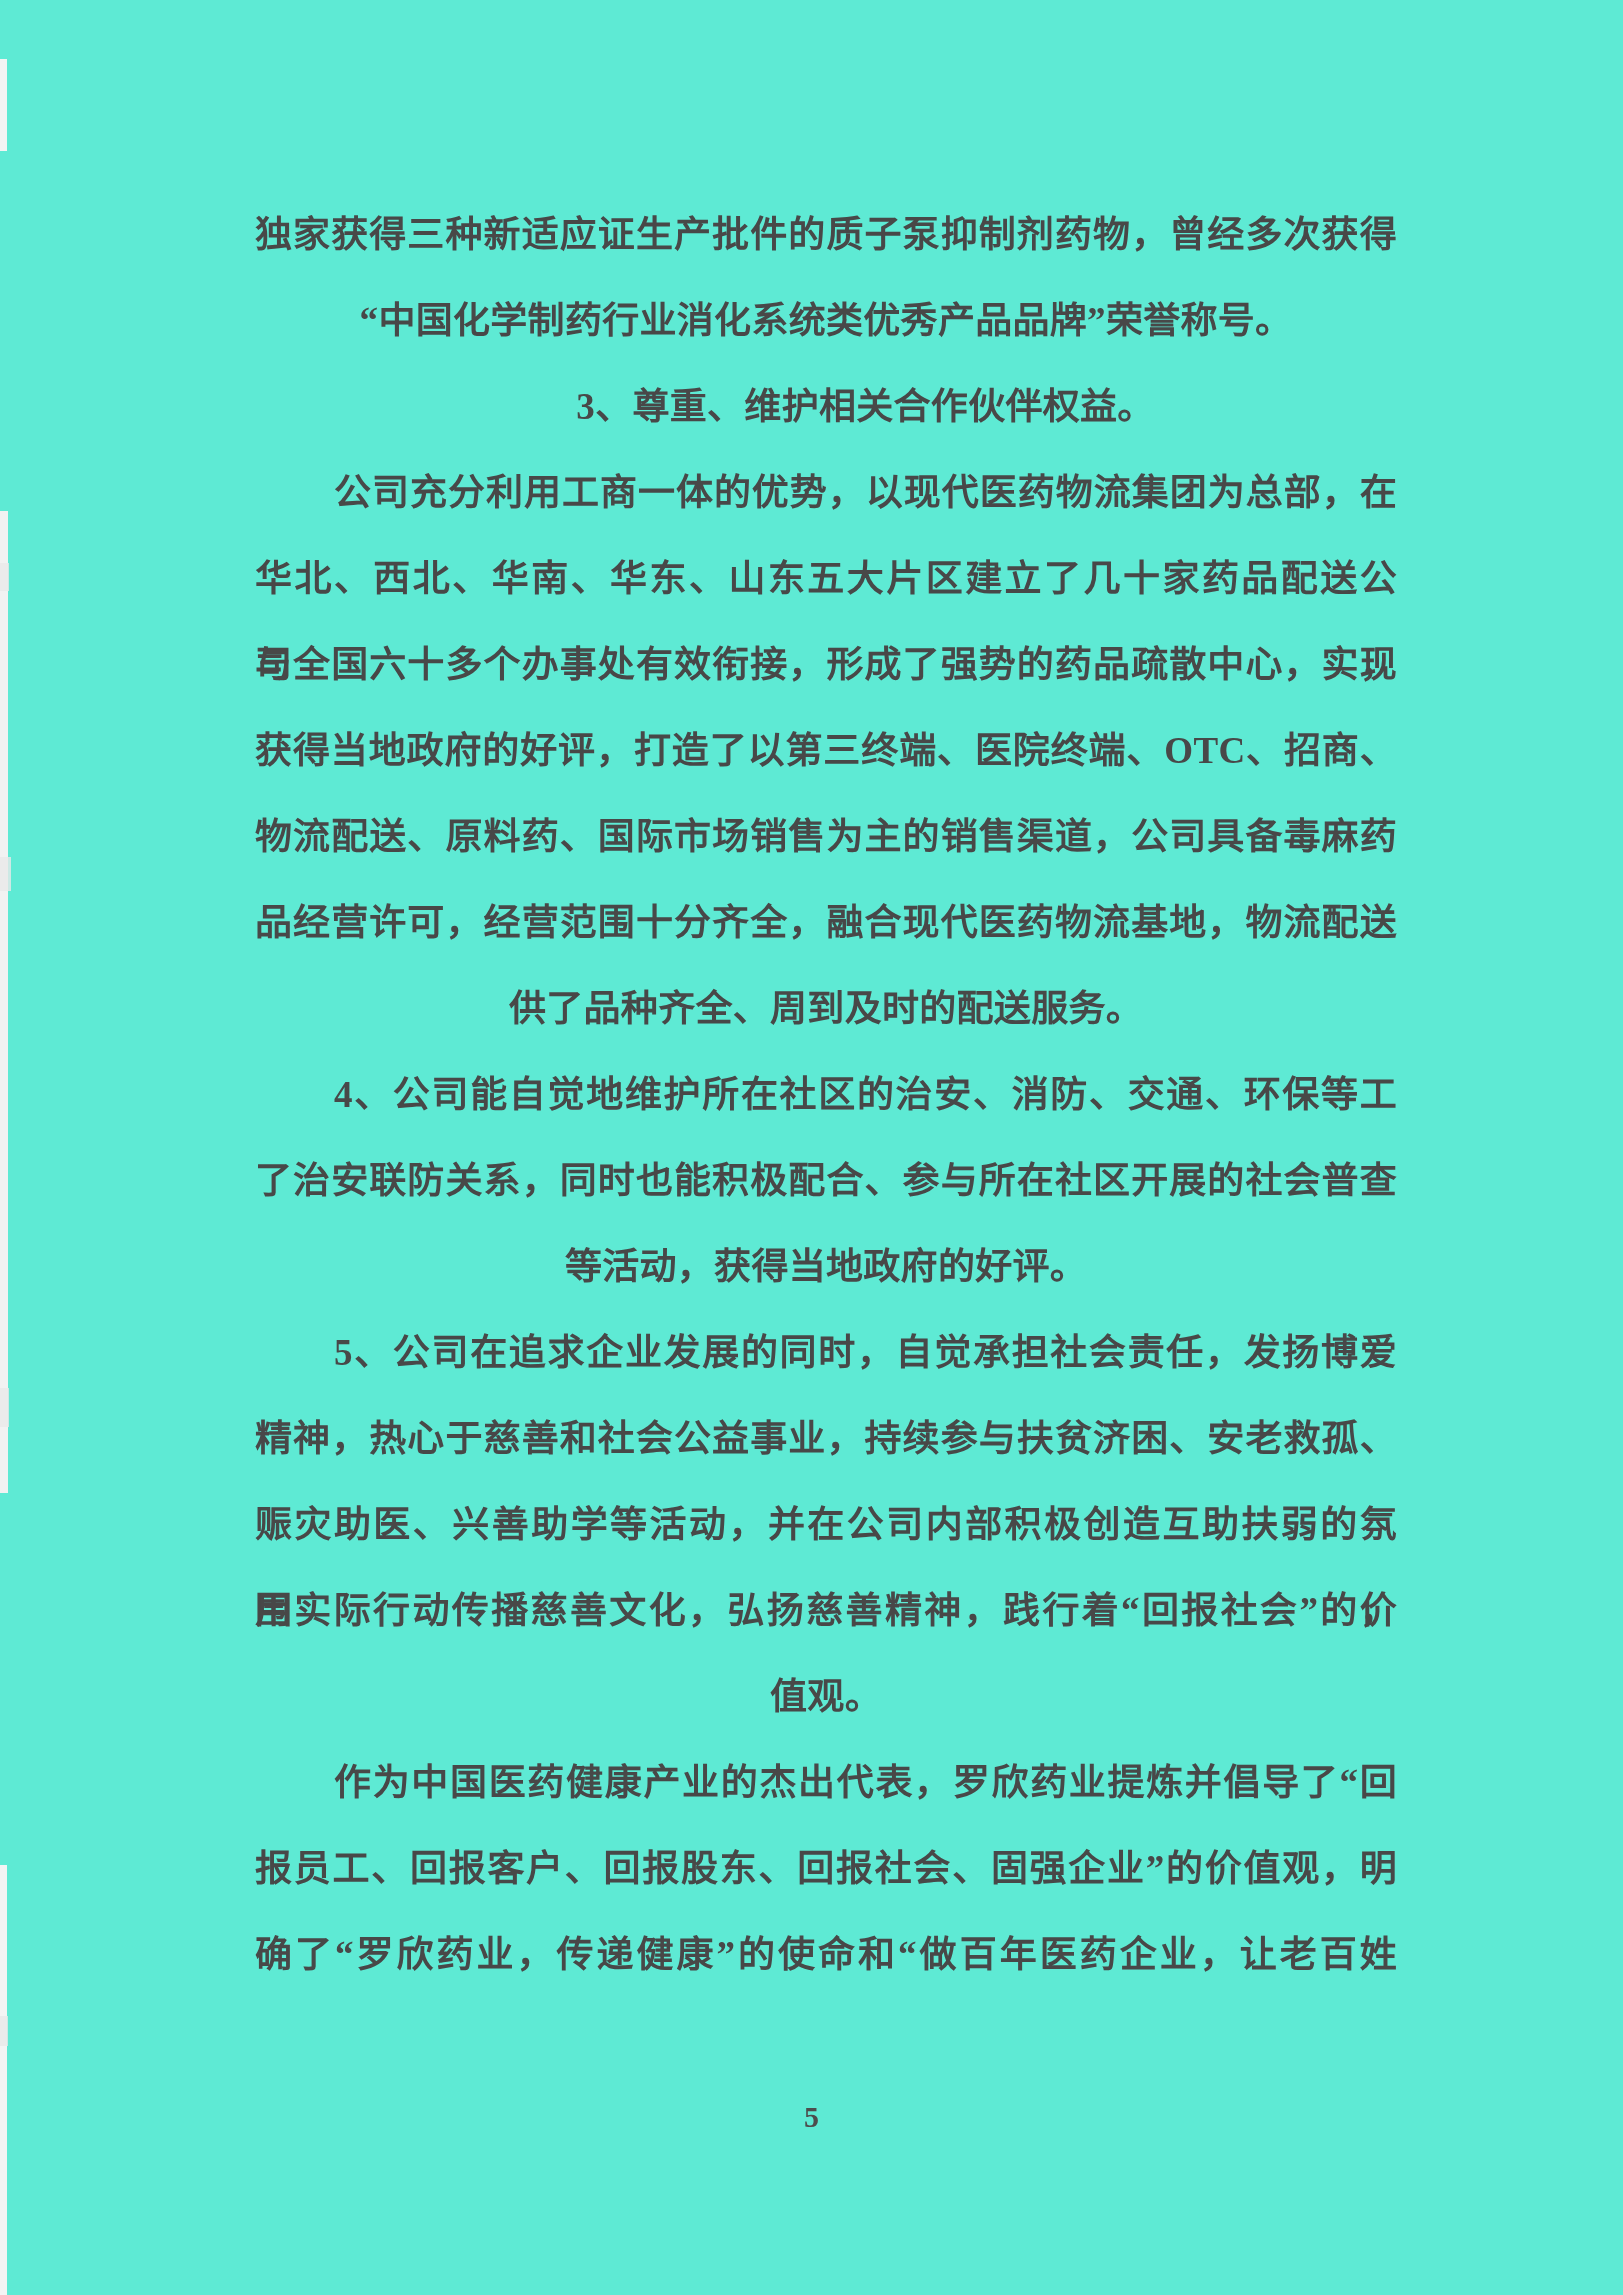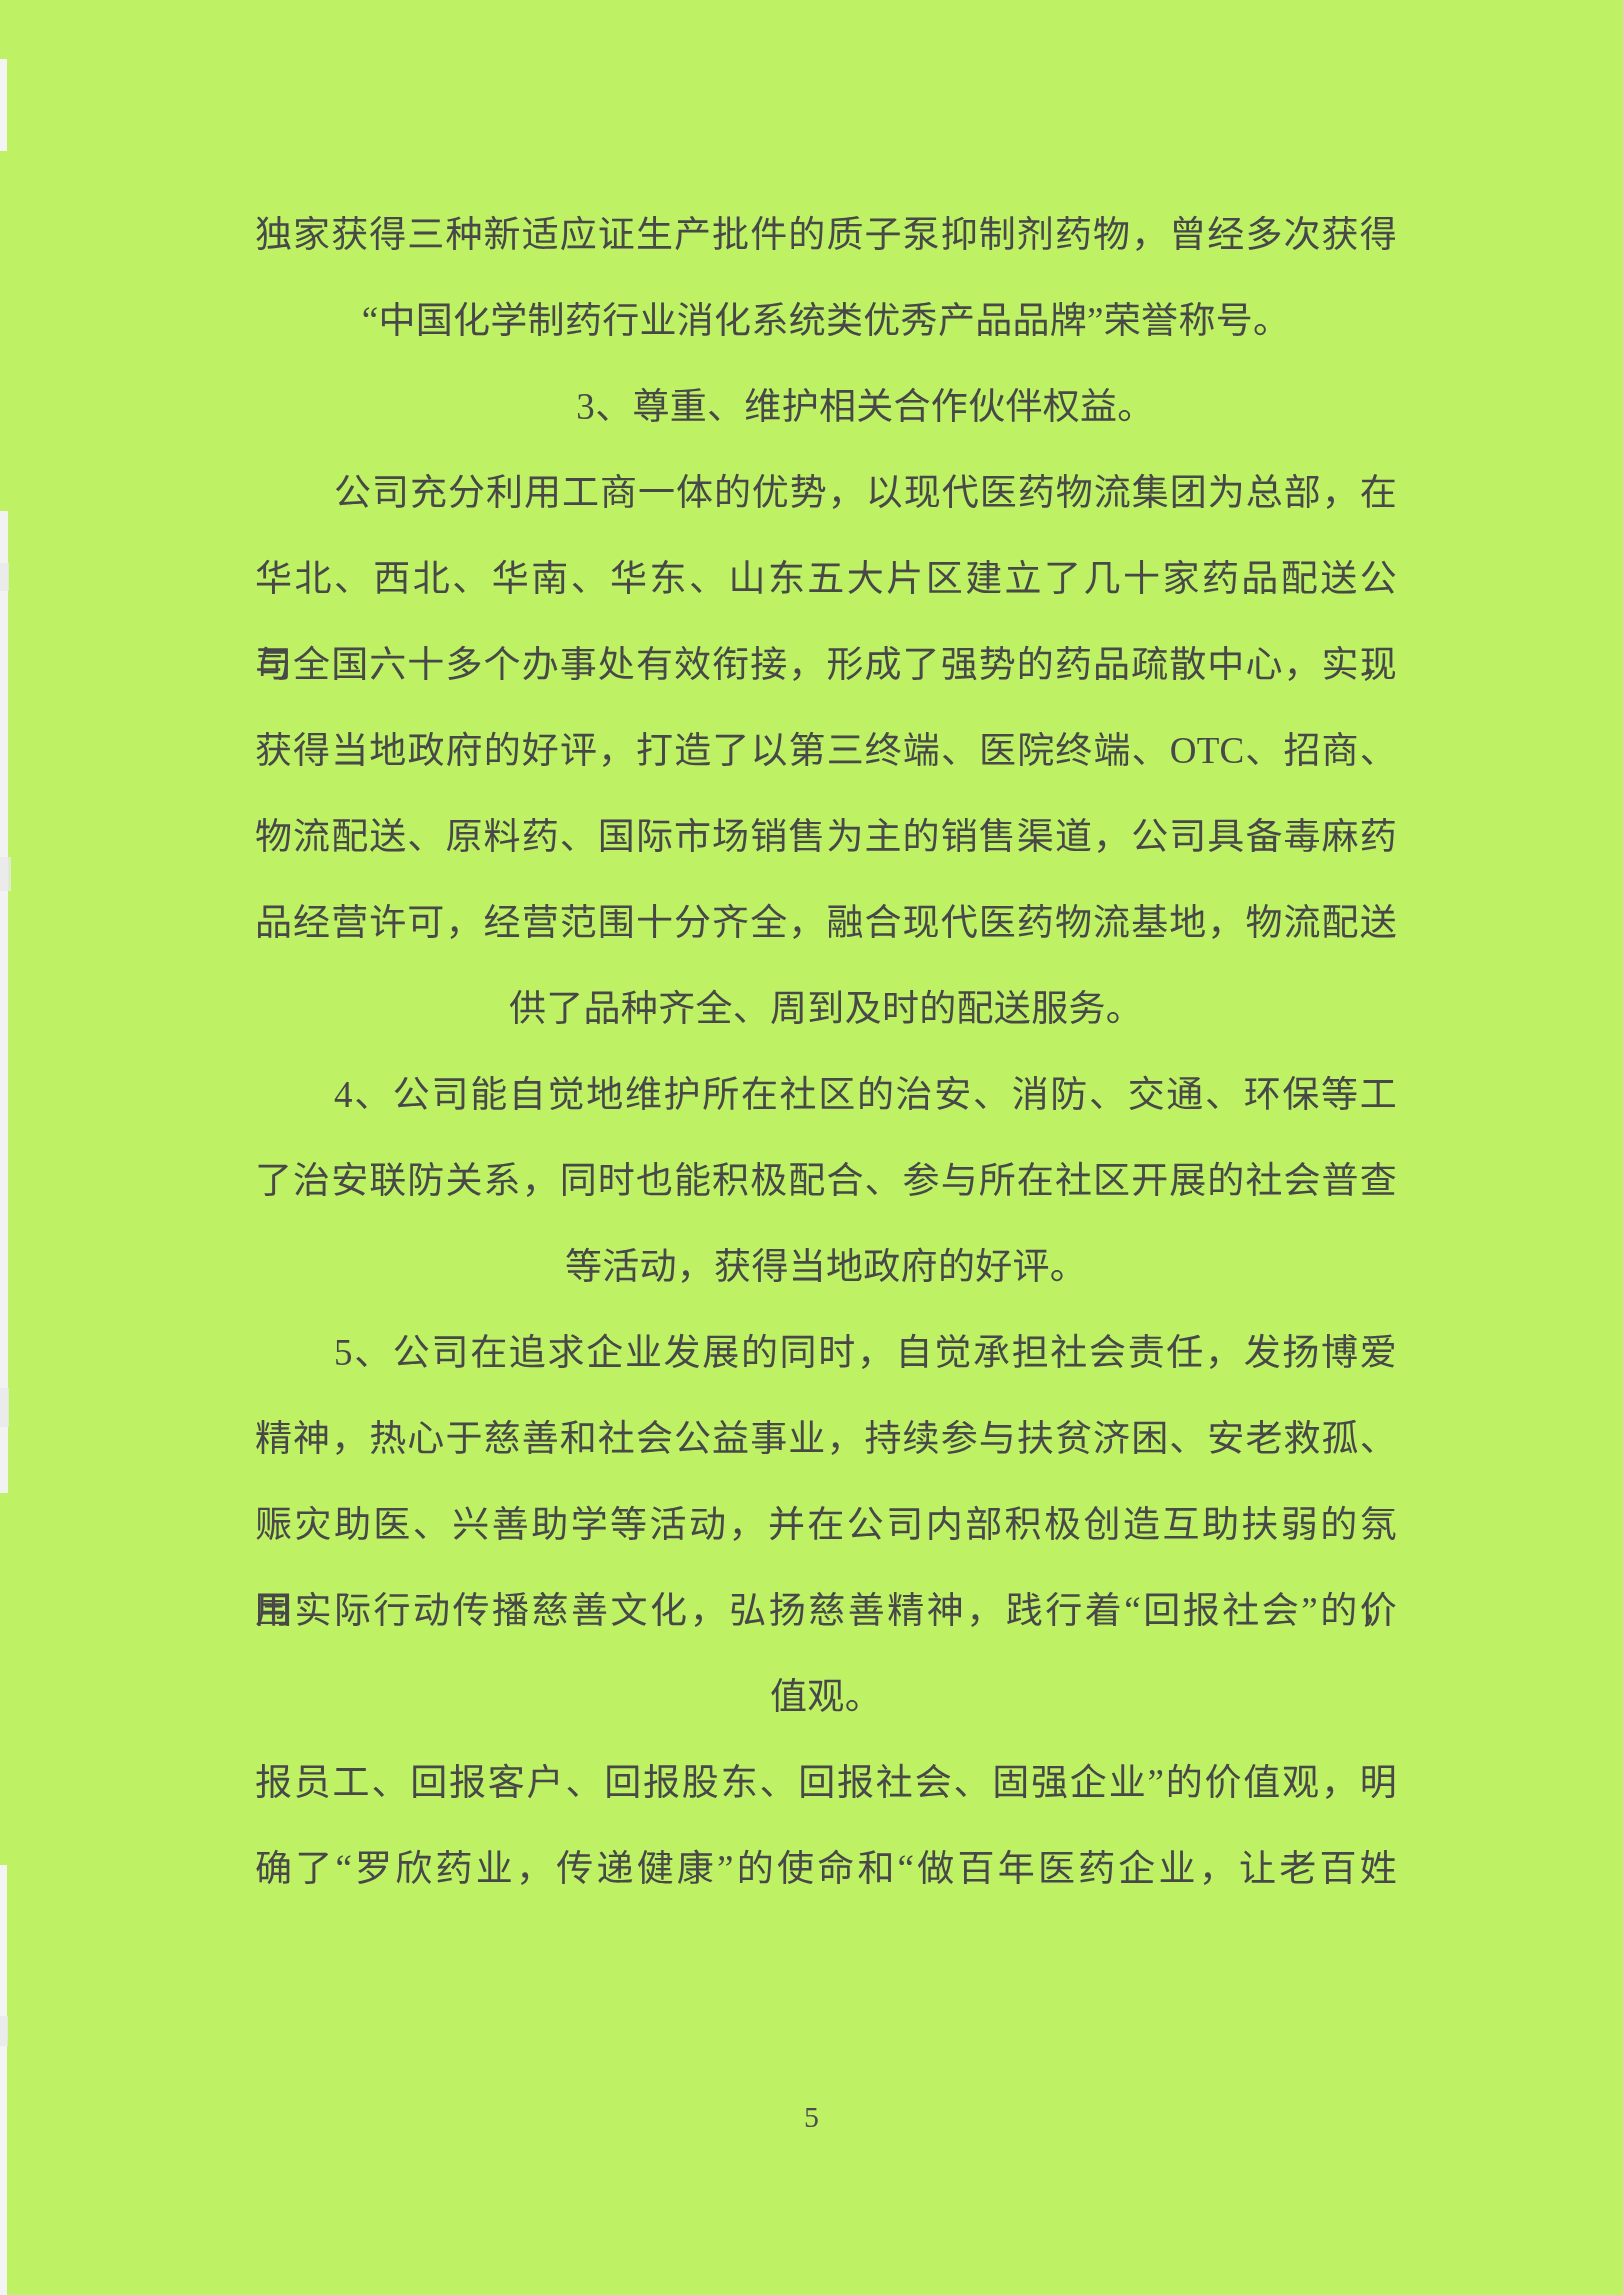--- a/index.html
+++ b/index.html
@@ -10,21 +10,22 @@
     width: 1623px;
     height: 2295px;
     background: #ffffff;
     position: relative;
     overflow: hidden;
     font-family: "Liberation Serif", "DejaVu Serif", serif;
   }
   .page {
     position: absolute;
     inset: 0;
-    background: #bef264;
+    background: #5eead4;
+    font-weight: bold;
   }
   
   .scan-strip {
     position: absolute;
     left: 0;
     background: #f2f2f2;
   }
   .scan-blob {
     position: absolute;
     left: 0;
@@ -91,20 +92,21 @@
       <div class="line full">品经营许可，经营范围十分齐全，融合现代医药物流基地，物流配送</div>
       <div class="line">供了品种齐全、周到及时的配送服务。</div>
       <div class="line full indent">4、公司能自觉地维护所在社区的治安、消防、交通、环保等工</div>
       <div class="line full">了治安联防关系，同时也能积极配合、参与所在社区开展的社会普查</div>
       <div class="line">等活动，获得当地政府的好评。</div>
       <div class="line full indent">5、公司在追求企业发展的同时，自觉承担社会责任，发扬博爱</div>
       <div class="line full">精神，热心于慈善和社会公益事业，持续参与扶贫济困、安老救孤、</div>
       <div class="line full">赈灾助医、兴善助学等活动，并在公司内部积极创造互助扶弱的氛围，</div>
       <div class="line full">用实际行动传播慈善文化，弘扬慈善精神，践行着“回报社会”的价</div>
       <div class="line">值观。</div>
+      <div class="line full indent">作为中国医药健康产业的杰出代表，罗欣药业提炼并倡导了“回</div>
       <div class="line full">报员工、回报客户、回报股东、回报社会、固强企业”的价值观，明</div>
       <div class="line full">确了“罗欣药业，传递健康”的使命和“做百年医药企业，让老百姓</div>
     </div>
 
   <div class="footer">
     <span>5</span>
   </div>
 
 </div>
 

